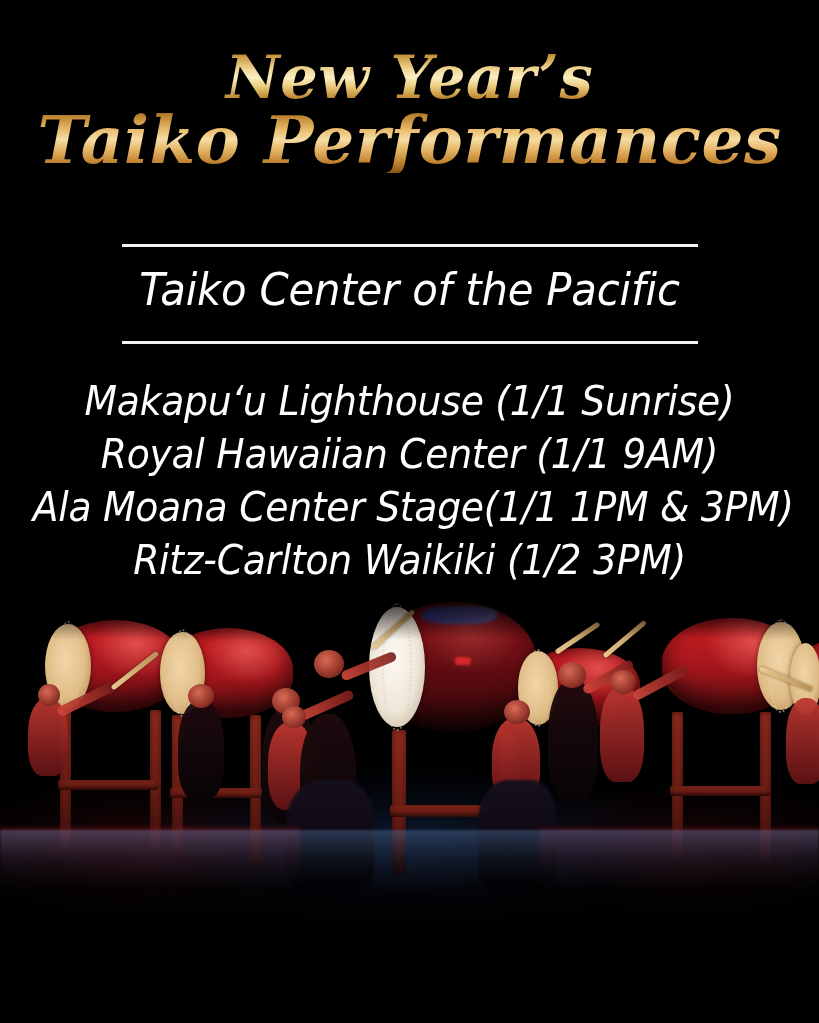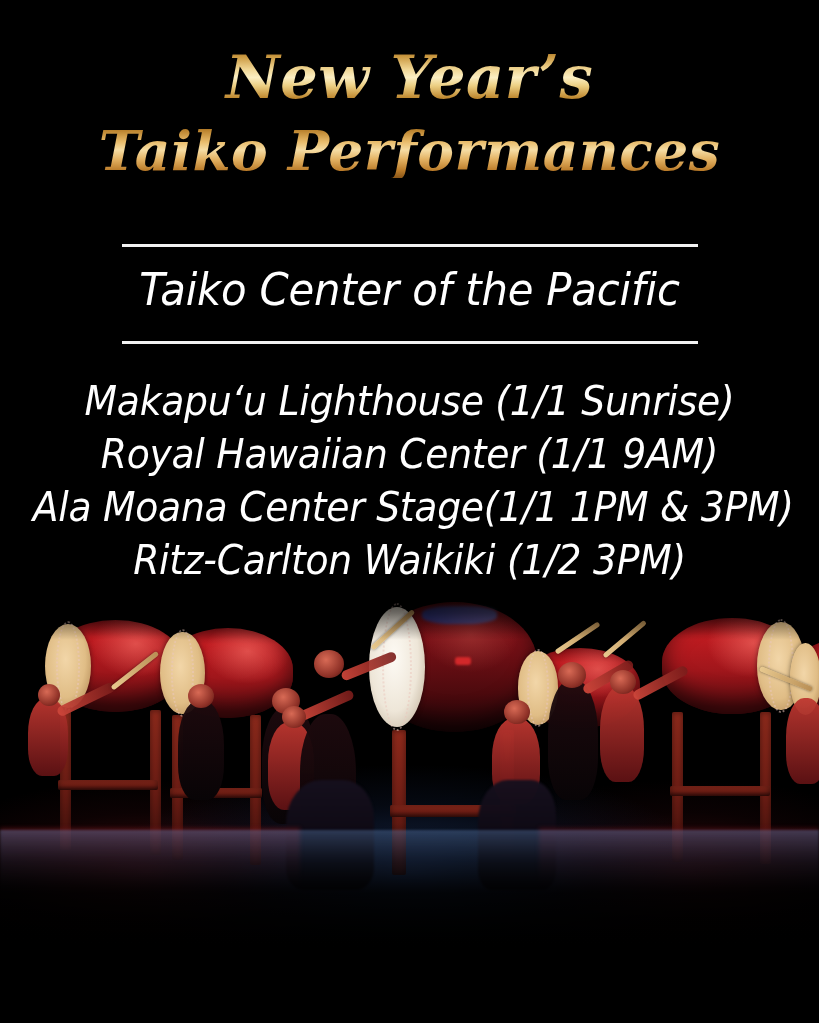--- a/index.html
+++ b/index.html
@@ -47,22 +47,22 @@
     background-image: linear-gradient(to bottom,
         #8d5b1c 0%,
         #c9973f 14%,
         #f0d694 36%,
         #fbeec2 50%,
         #eccf83 64%,
         #c08a32 84%,
         #905d1d 100%);
   }
   .title-line-2 {
-    font-size: 55px;
-    margin-top: 16px;
+    font-size: 66px;
+    margin-top: 0;
     background-image: linear-gradient(to bottom,
         #7d4c15 0%,
         #b9812c 13%,
         #e8bb6a 34%,
         #f6dda4 49%,
         #e3b263 66%,
         #bb7c2a 86%,
         #8a5618 100%);
   }
 

